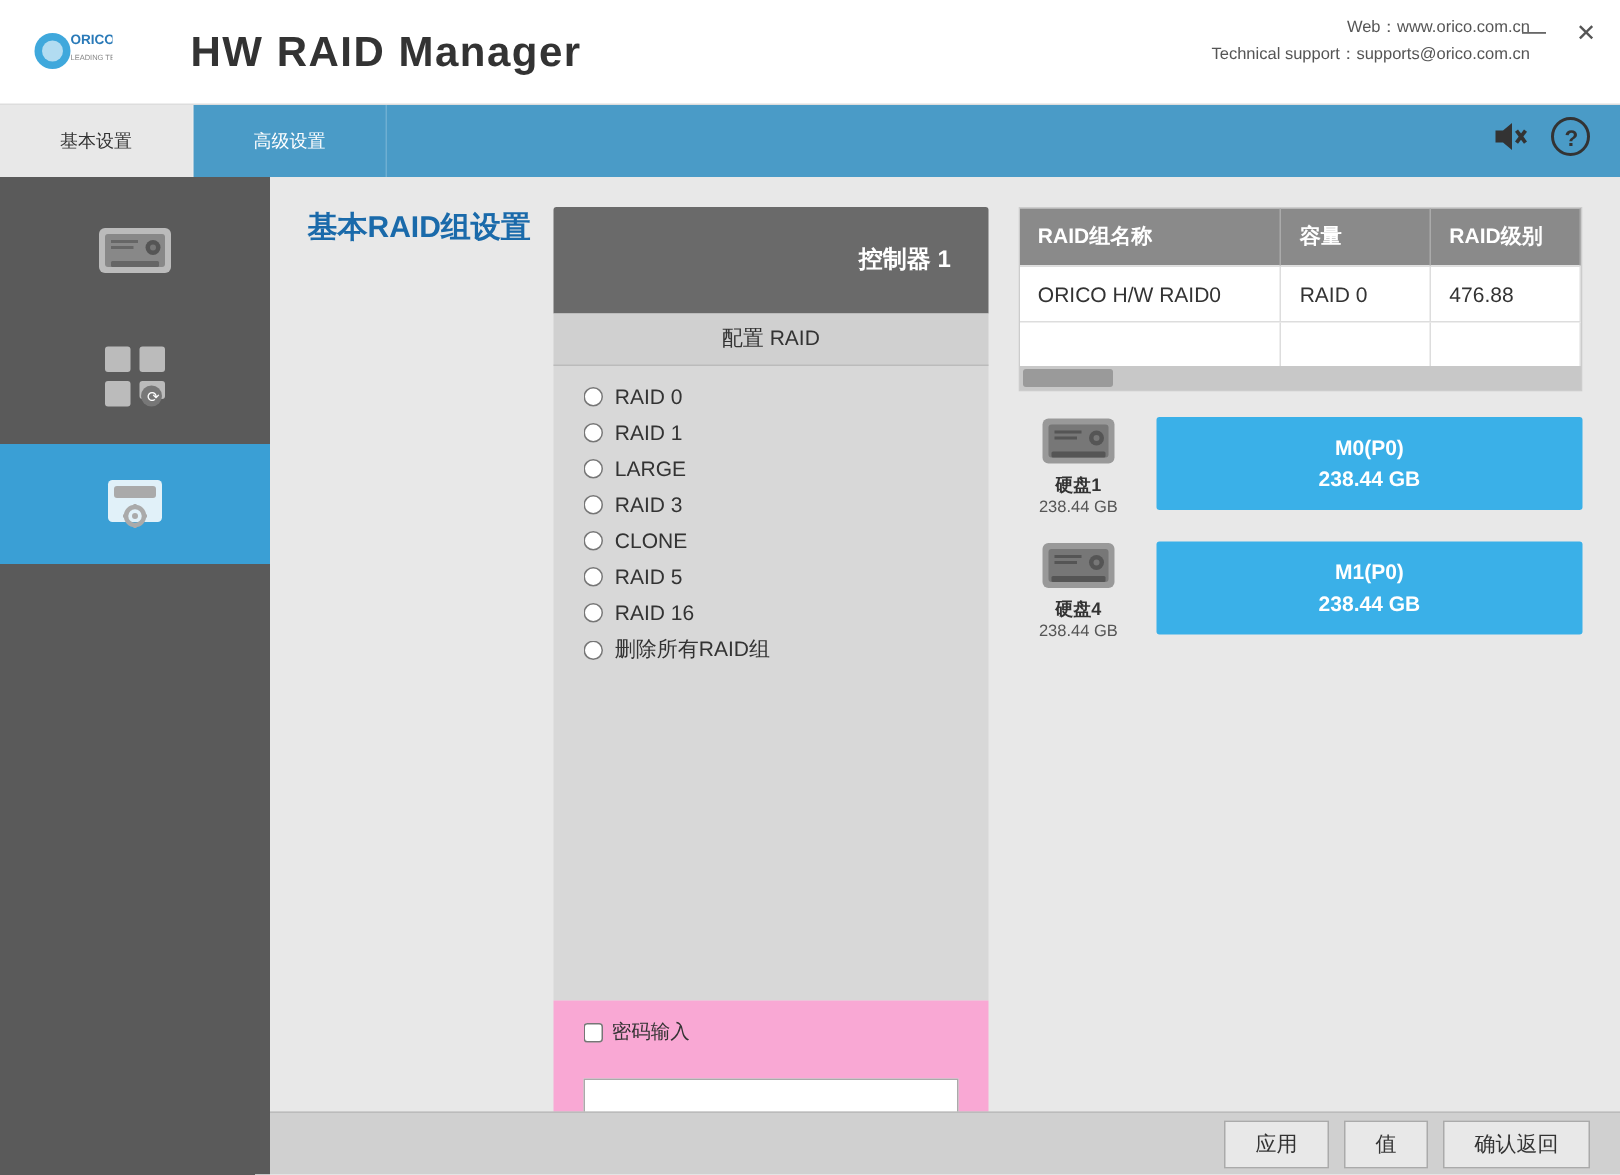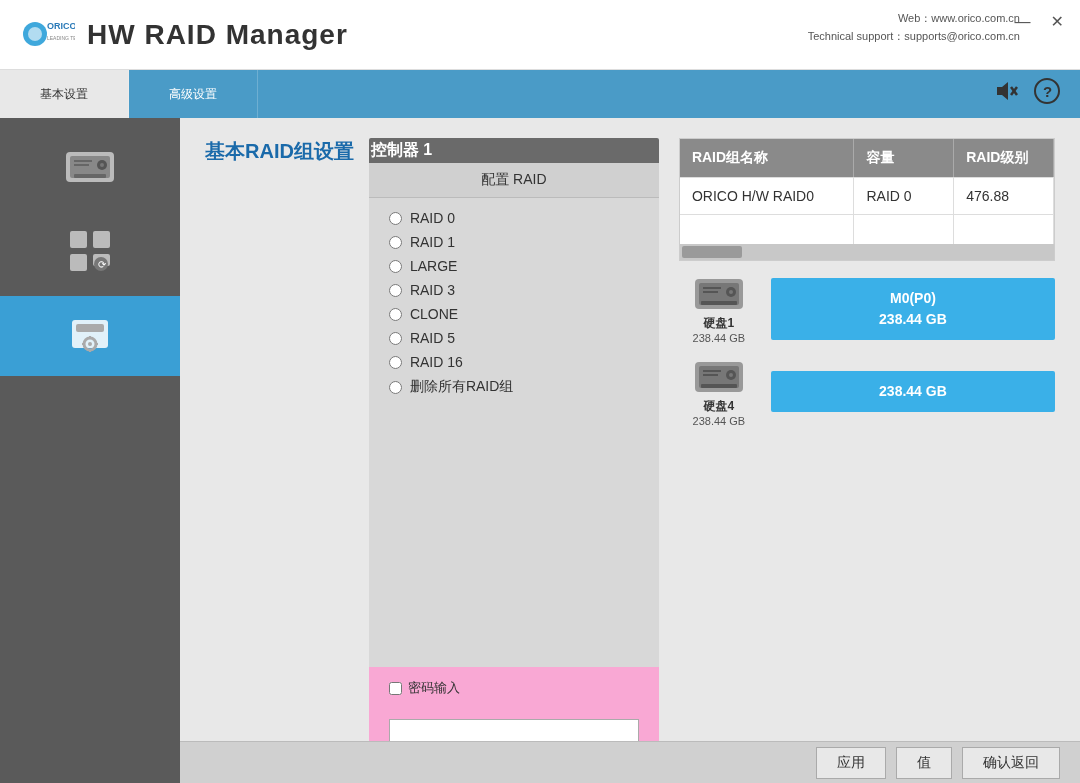--- a/index.html
+++ b/index.html
@@ -29,20 +29,21 @@
     }
     .logo-icon {
       width: 55px;
       height: 45px;
     }
     .app-title {
       font-size: 28px;
       font-weight: bold;
       color: #333;
       letter-spacing: 1px;
+      margin-left: 40px;
     }
     .title-right {
       position: absolute;
       right: 60px;
       top: 10px;
       text-align: right;
       font-size: 11px;
       color: #555;
       line-height: 1.6;
     }
@@ -150,22 +151,22 @@
       display: flex;
       flex-direction: column;
       gap: 0;
     }
 
     .controller-header {
       background: #6a6a6a;
       color: white;
       font-size: 16px;
       font-weight: bold;
-      text-align: left;
-      padding: 2px;
+      text-align: right;
+      padding: 25px;
       border-radius: 2px 2px 0 0;
     }
 
     .config-label {
       background: #d0d0d0;
       text-align: center;
       padding: 8px;
       font-size: 14px;
       color: #333;
       border-bottom: 1px solid #bbb;
@@ -533,20 +534,21 @@
                 <rect x="8" y="28" width="36" height="4" rx="1" fill="#555"></rect>
                 <circle cx="38" cy="19" r="5" fill="#555"></circle>
                 <circle cx="38" cy="19" r="2" fill="#777"></circle>
                 <line x1="10" y1="15" x2="28" y2="15" stroke="#555" stroke-width="2"></line>
                 <line x1="10" y1="19" x2="25" y2="19" stroke="#555" stroke-width="2"></line>
               </svg>
               <span class="disk-label">硬盘4</span>
               <span class="disk-size-label">238.44 GB</span>
             </div>
             <div class="disk-bar">
+              <div>M1(P0)</div>
               <div>238.44 GB</div>
             </div>
           </div>
         </div>
       </div>
     </div>
   </div>
 </div>
 
 <div class="bottom-bar">

